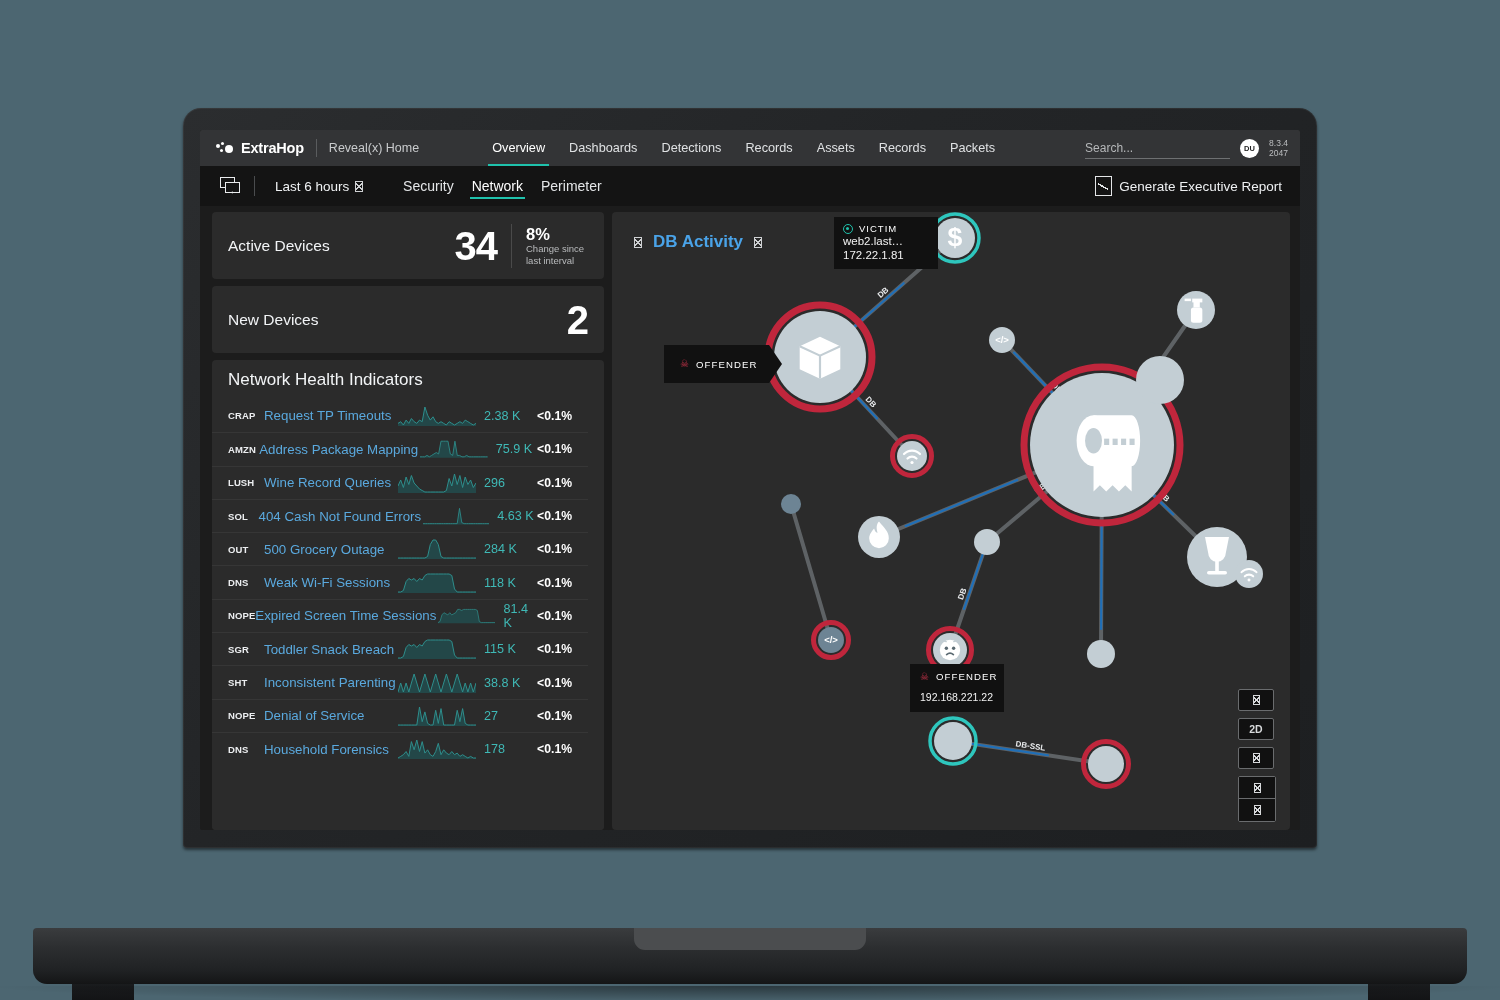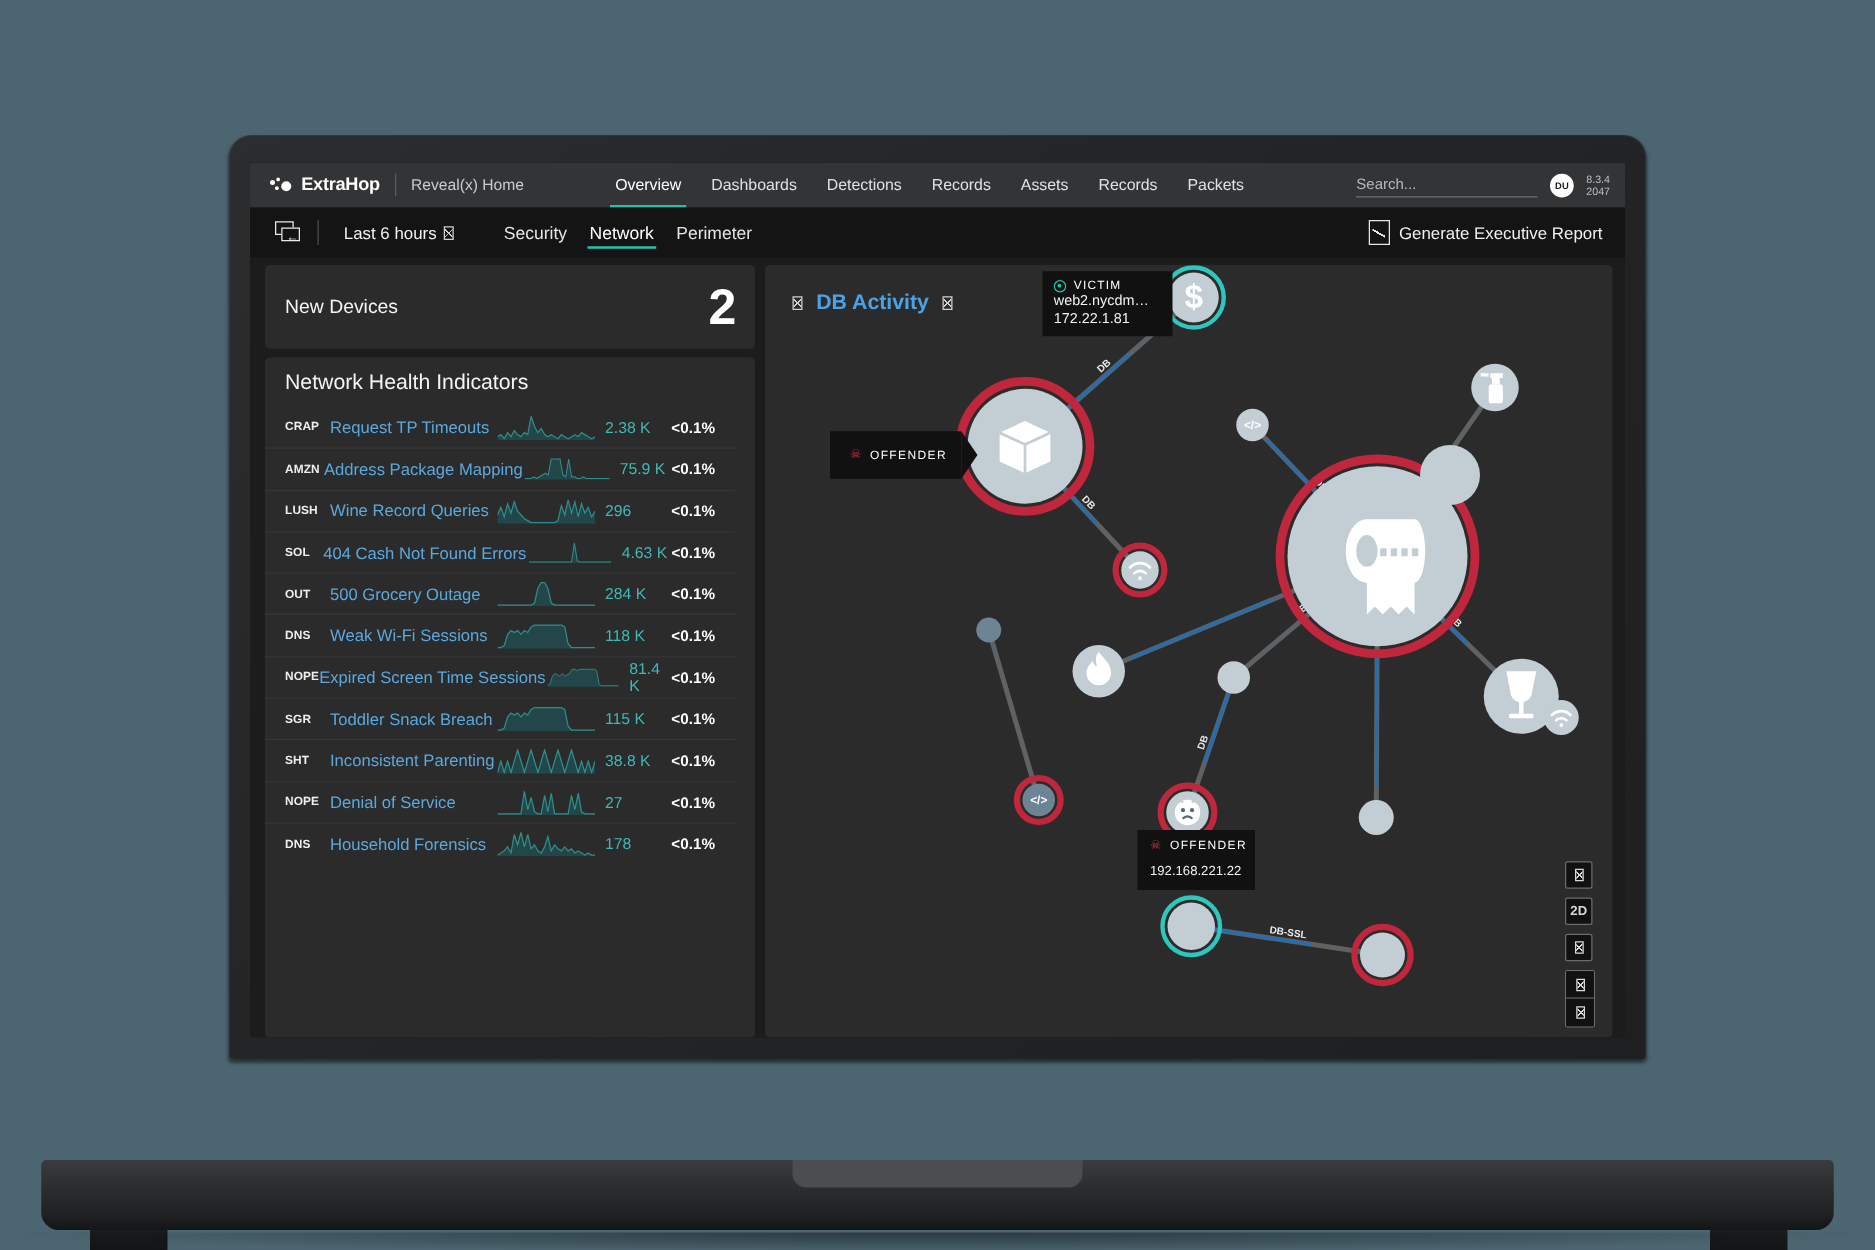--- a/index.html
+++ b/index.html
@@ -176,21 +176,21 @@
   }
   .tip-off1::after{
     content:""; position:absolute; right:-13px; top:0; border-left:13px solid #111;
     border-top:19px solid transparent; border-bottom:19px solid transparent;
   }
   .tip-off2{ left:298px; top:452px; width:94px; padding:7px 10px 8px 10px; }
   .off-label{ color:#fff; font-size:9.6px; letter-spacing:1.1px; }
 
   .gbtns{ position:absolute; right:14px; bottom:8px; display:flex; flex-direction:column; gap:7px; z-index:7;}
   .gbtn{
-    width:22px;height:22px; background:#111; border:1px solid #6a6c6e; border-radius:2px;
+    width:36px;height:22px; background:#111; border:1px solid #6a6c6e; border-radius:2px;
     display:flex;align-items:center;justify-content:center; cursor:pointer;
     color:#d7d9db; font-size:10.5px; font-weight:bold;
   }
   .gbtn-stack{ border:1px solid #6a6c6e; border-radius:2px; background:#111;}
   .gbtn-stack .gbtn{ border:0; border-radius:0; }
   .gbtn-stack .gbtn:first-child{ border-bottom:1px solid #6a6c6e; }
   .tofu-s{
     display:inline-block; width:7px;height:10px; border:1px solid #d7d9db; position:relative;
   }
   .tofu-s::before{ content:""; position:absolute; inset:0;
@@ -260,20 +260,30 @@
       <div class="genreport">
         <div class="rep-ico"></div>
         <span>Generate Executive Report</span>
       </div>
     </div>
 
     <div class="appbody">
 
       <div class="leftcol">
 
+        <div class="card kpi">
+          <div class="kpi-title">Active Devices</div>
+          <div class="kpi-num">34</div>
+          <div class="kpi-sep"></div>
+          <div class="kpi-delta">
+            <div class="kpi-pct">8%</div>
+            <div class="kpi-sub">Change since</div>
+            <div class="kpi-sub">last interval</div>
+          </div>
+        </div>
 
         <div class="card kpi">
           <div class="kpi-title">New Devices</div>
           <div class="kpi-num">2</div>
         </div>
 
         <div class="card nhi">
           <div class="nhi-title">Network Health Indicators</div>
           <div id="nhi-rows">
               <div class="nhi-row">
@@ -572,21 +582,21 @@
               <circle cx="494" cy="552" r="18" fill="#c3ced4"></circle>
               <g transform="translate(494,552)"></g>
             </g>
           </svg>
 
         <div class="tip tip-victim">
           <div class="tip-hdr v">
             <span class="vic-ico"></span>
             <span>VICTIM</span>
           </div>
-          <div class="tip-line">web2.nycdm…</div>
+          <div class="tip-line">web2.last…</div>
           <div class="tip-line">172.22.1.81</div>
         </div>
 
         <div class="tip tip-off1">
           <div class="tip-hdr">
             <span class="skull">☠</span>
             <span class="off-label">OFFENDER</span>
           </div>
         </div>
 

